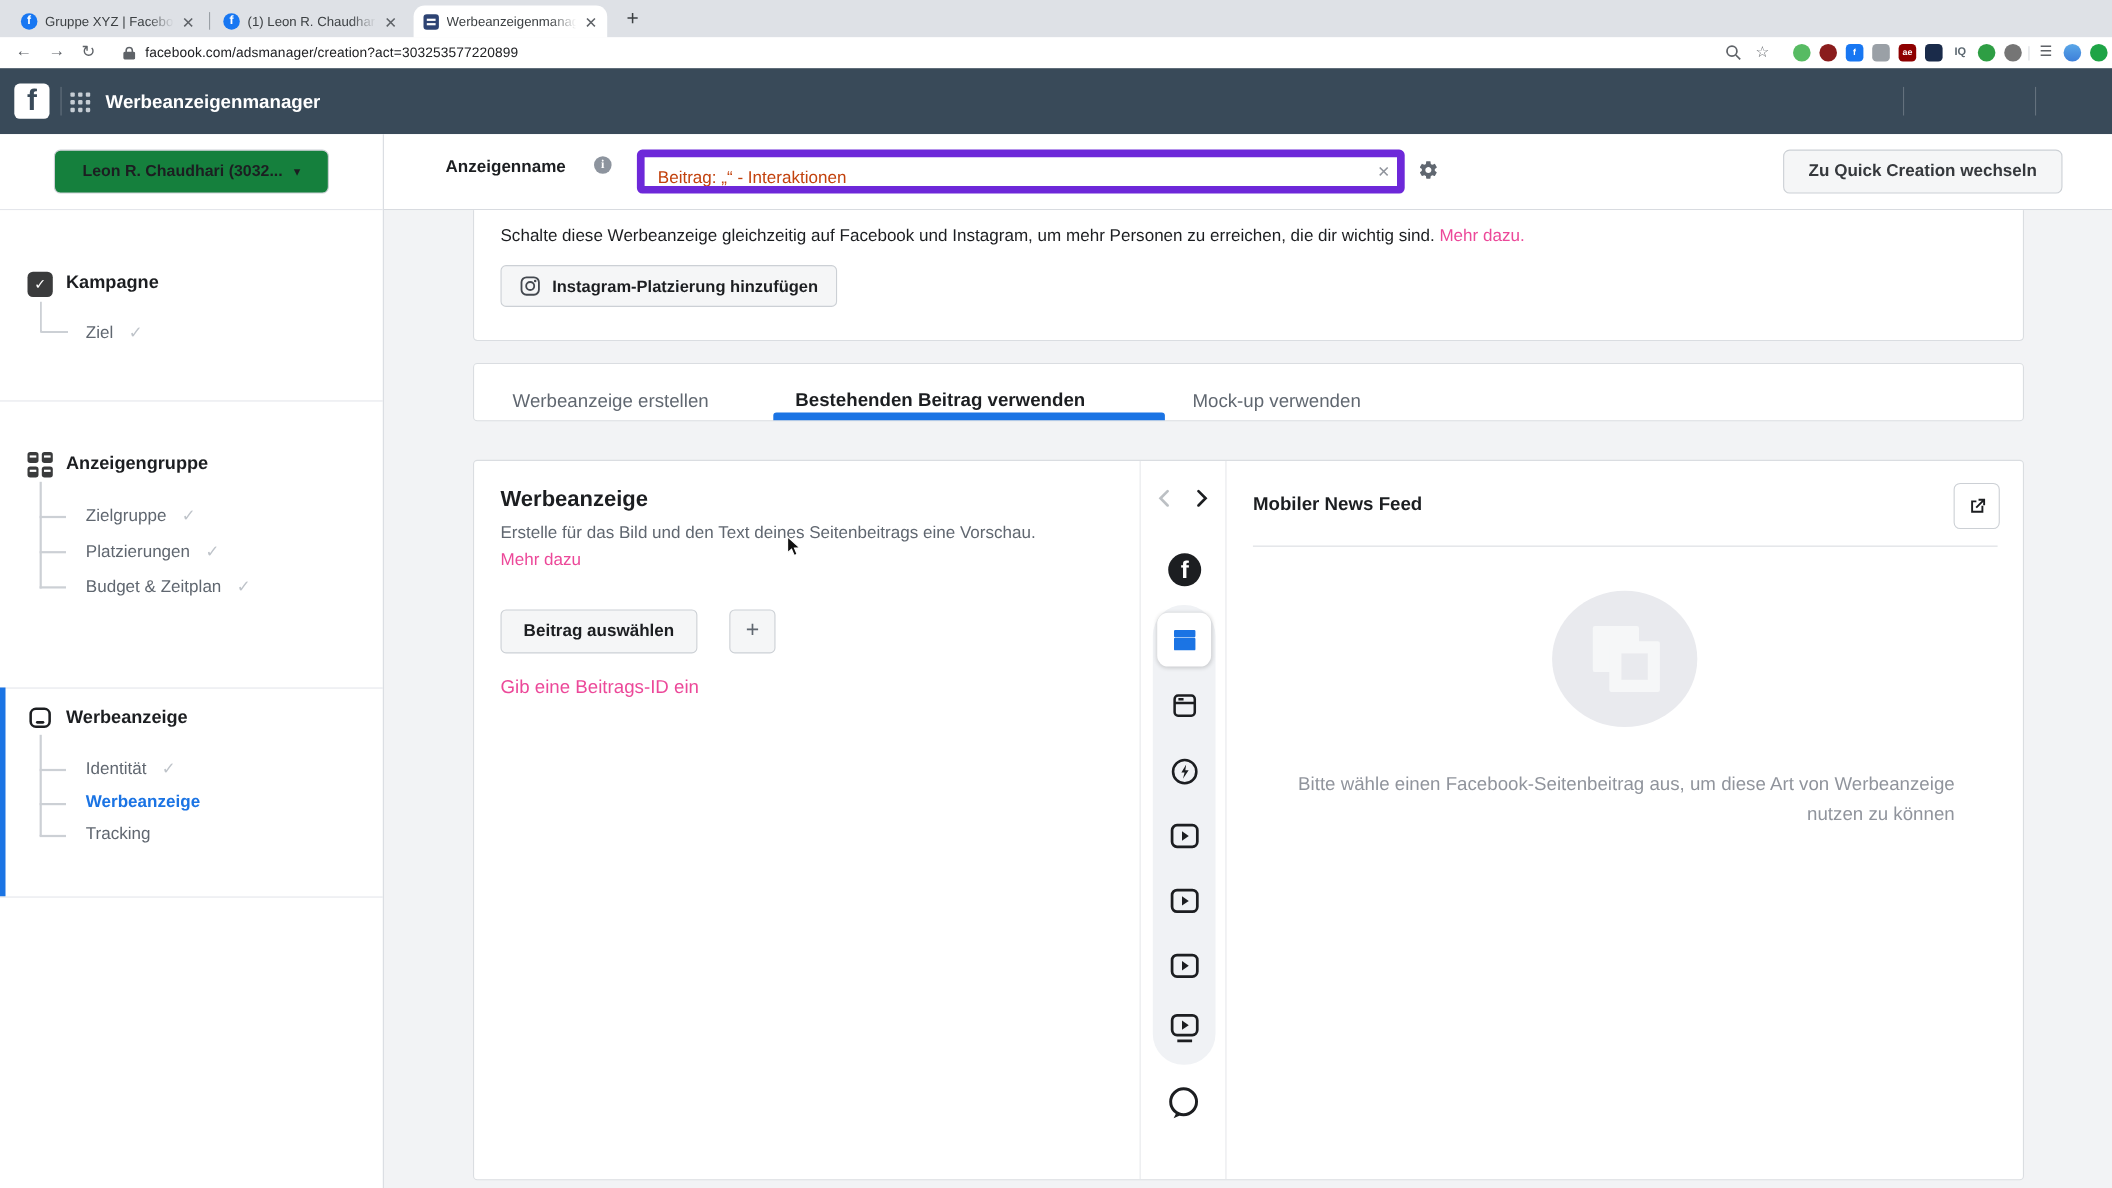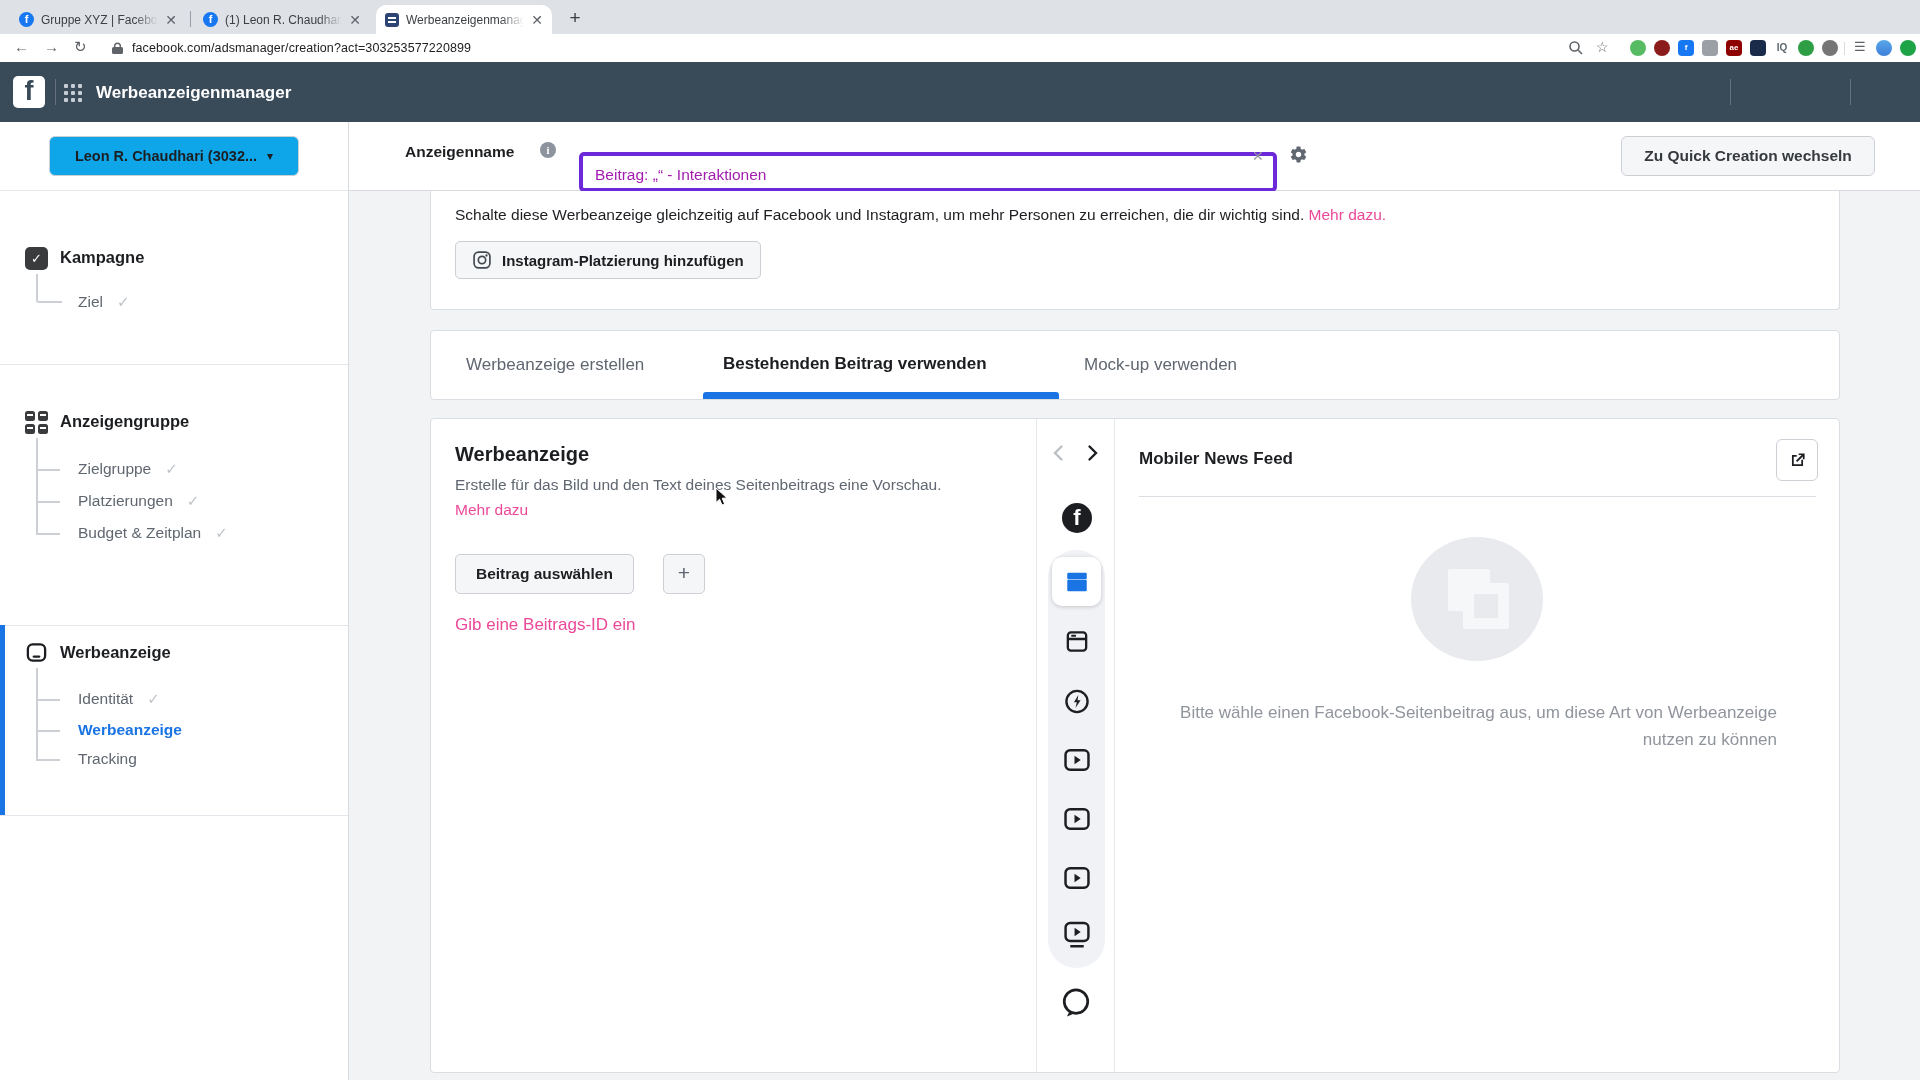--- a/index.html
+++ b/index.html
@@ -39,28 +39,28 @@
   .hdr-user { position:absolute; left:1636px; top:83px; color:#fff; font-size:15px; font-weight:bold; }
   .caret-down::after { content:"▾"; }
   .hdr-caret { position:absolute; left:1690px; top:83px; color:#b6bec7; font-size:13px; }
   .hdr-icon { position:absolute; top:80px; color:#a3aeb8; }
   .help-circle { position:absolute; left:1872px; top:80px; width:23px; height:23px; border-radius:50%; background:#a3aeb8; color:#394a59; font-weight:bold; font-size:15px; text-align:center; line-height:23px; }
 
   
   .toolbar { position:absolute; left:349px; top:122px; width:1571px; height:69px; background:#fff; border-bottom:1px solid #d8dbe0; }
   .adname-label { position:absolute; left:56px; top:21px; font-size:15.5px; font-weight:bold; color:#1c1e21; }
   .info-dot { position:absolute; left:191px; top:20px; width:16px; height:16px; border-radius:50%; background:#8d949e; color:#fff; font-size:11px; font-weight:bold; font-family:"Liberation Serif",serif; text-align:center; line-height:16px; }
-  .adname-input { position:absolute; left:230px; top:14px; width:698px; height:40px; border:4px solid #6d28d9; border-radius:5px; font-size:15.5px; color:#a21caf; line-height:38px; padding:0 36px 0 12px; white-space:nowrap; overflow:hidden;margin-top:16px; }
+  .adname-input { position:absolute; left:230px; top:14px; width:698px; height:40px; border:7px solid #6d28d9; border-radius:5px; font-size:15.5px; color:#c2410c; line-height:38px; padding:0 36px 0 12px; white-space:nowrap; overflow:hidden; }
   .input-x { position:absolute; left:903px; top:26px; color:#90949c; font-size:14px; }
   .gear-sm { position:absolute; left:940px; top:23px; color:#606770; }
   .quick-btn { position:absolute; left:1272px; top:14px; width:254px; height:40px; background:#f5f6f7; border:1px solid #ccd0d5; border-radius:6px; font-size:15.5px; font-weight:bold; color:#36393d; text-align:center; line-height:38px; }
 
   
   .sidebar { position:absolute; left:0; top:122px; width:349px; height:958px; background:#fff; border-right:1px solid #d8dbe0; }
-  .acct-btn { position:absolute; left:49px; top:14px; width:250px; height:40px; border:1px solid #ccd0d5; border-radius:6px; background:#0ea5e9; font-size:14.5px; font-weight:bold; color:#1c1e21; display:flex; align-items:center; justify-content:center; gap:10px; }
+  .acct-btn { position:absolute; left:49px; top:14px; width:250px; height:40px; border:1px solid #ccd0d5; border-radius:6px; background:#15803d; font-size:14.5px; font-weight:bold; color:#1c1e21; display:flex; align-items:center; justify-content:center; gap:10px; }
   .acct-btn .caret { color:#1c1e21; font-size:12px; }
   .sb-divider { position:absolute; left:0; width:348px; height:1px; background:#e4e6eb; }
   .sec-icon { position:absolute; left:25px; width:23px; height:23px; }
   .icon-campaign { background:#3a3b3c; border-radius:5px; color:#fff; font-size:13px; font-weight:bold; text-align:center; line-height:23px; }
   .icon-campaign::before { content:"✓"; }
   .icon-adset { display:grid; grid-template-columns:10px 10px; grid-template-rows:10px 10px; gap:3px; }
   .icon-adset i { background:#3a3b3c; border-radius:2.5px; position:relative; }
   .icon-adset i::before { content:""; position:absolute; left:2px; top:3px; right:2px; height:2px; background:#fff; }
   .sec-label { position:absolute; left:60px; font-size:16.5px; font-weight:bold; color:#1c1e21; }
   .tree-v { position:absolute; left:36px; width:2px; background:#ccd0d5; }
@@ -73,21 +73,21 @@
   .close-btn { position:absolute; left:54px; top:894px; width:240px; height:38px; background:#e4e6eb; border-radius:6px; font-size:15px; font-weight:bold; color:#1c1e21; text-align:center; line-height:38px; }
 
   
   .main-bg { position:absolute; left:349px; top:191px; width:1571px; height:889px; background:#f2f3f5; }
   .card { position:absolute; background:#fff; border:1px solid #dadde1; border-radius:4px; }
   .card-notice { left:430px; top:191px; width:1410px; height:119px; border-top:none; border-radius:0 0 4px 4px; }
   .notice-text { position:absolute; left:24px; top:15px; font-size:15.5px; color:#1c1e21; }
   a.link { color:#ec4899; text-decoration:none; }
   .insta-btn { position:absolute; left:24px; top:50px; height:38px; padding:0 16px; background:#f5f6f7; border:1px solid #ccd0d5; border-radius:5px; display:flex; align-items:center; gap:10px; font-size:15px; font-weight:bold; color:#1c1e21; }
 
-  .card-tabs { left:430px; top:330px; width:1410px; height:70px; }
+  .card-tabs { left:430px; top:330px; width:1410px; height:53px; }
   .m-tab { position:absolute; top:24px; font-size:17px; color:#606770; white-space:nowrap; }
   .m-tab.active { color:#1c1e21; font-weight:bold; top:23px; }
   .tab-underline { position:absolute; left:272px; bottom:0; width:356px; height:7px; background:#1b74e4; border-radius:3px 3px 0 0; }
 
   .card-content { left:430px; top:418px; width:1410px; height:655px; }
   .panel-title { position:absolute; left:24px; top:24px; font-size:20px; font-weight:bold; color:#1c1e21; }
   .panel-desc { position:absolute; left:24px; top:57px; font-size:15.5px; color:#606770; }
   .panel-link { position:absolute; left:24px; top:82px; font-size:15.5px; }
   .select-btn { position:absolute; left:24px; top:135px; height:40px; padding:0 20px; background:#f5f6f7; border:1px solid #ccd0d5; border-radius:5px; font-size:15.5px; font-weight:bold; color:#1c1e21; line-height:38px; }
   .plus-btn { position:absolute; left:232px; top:135px; width:42px; height:40px; background:#f5f6f7; border:1px solid #ccd0d5; border-radius:5px; font-size:21px; color:#606770; text-align:center; line-height:36px; }

